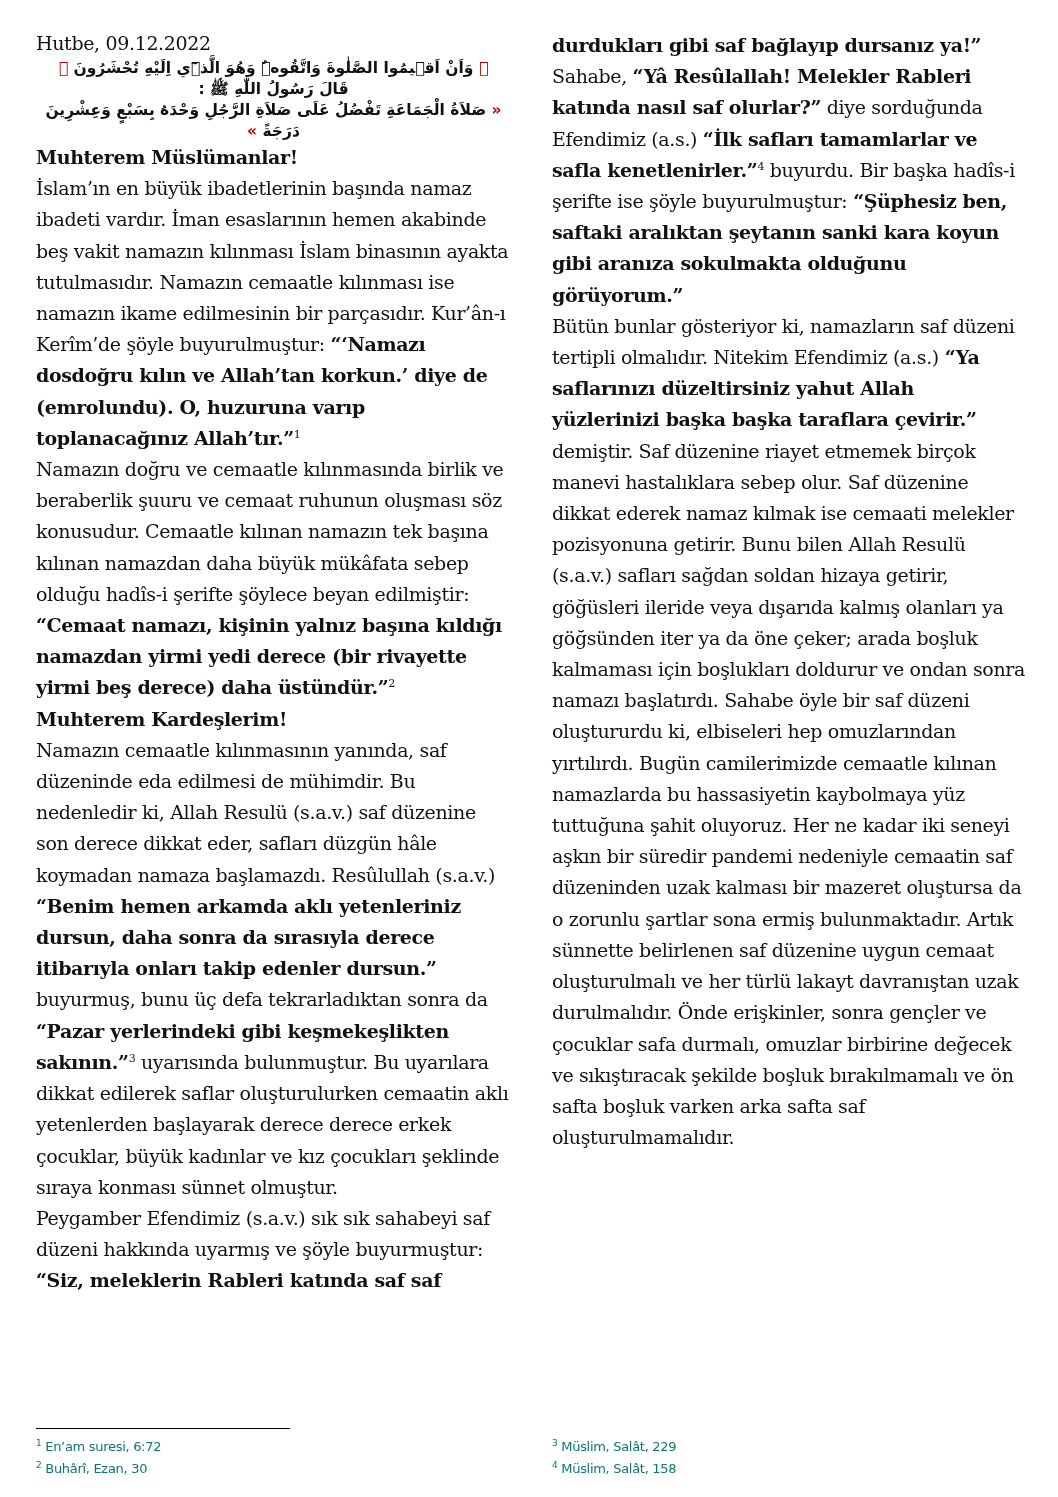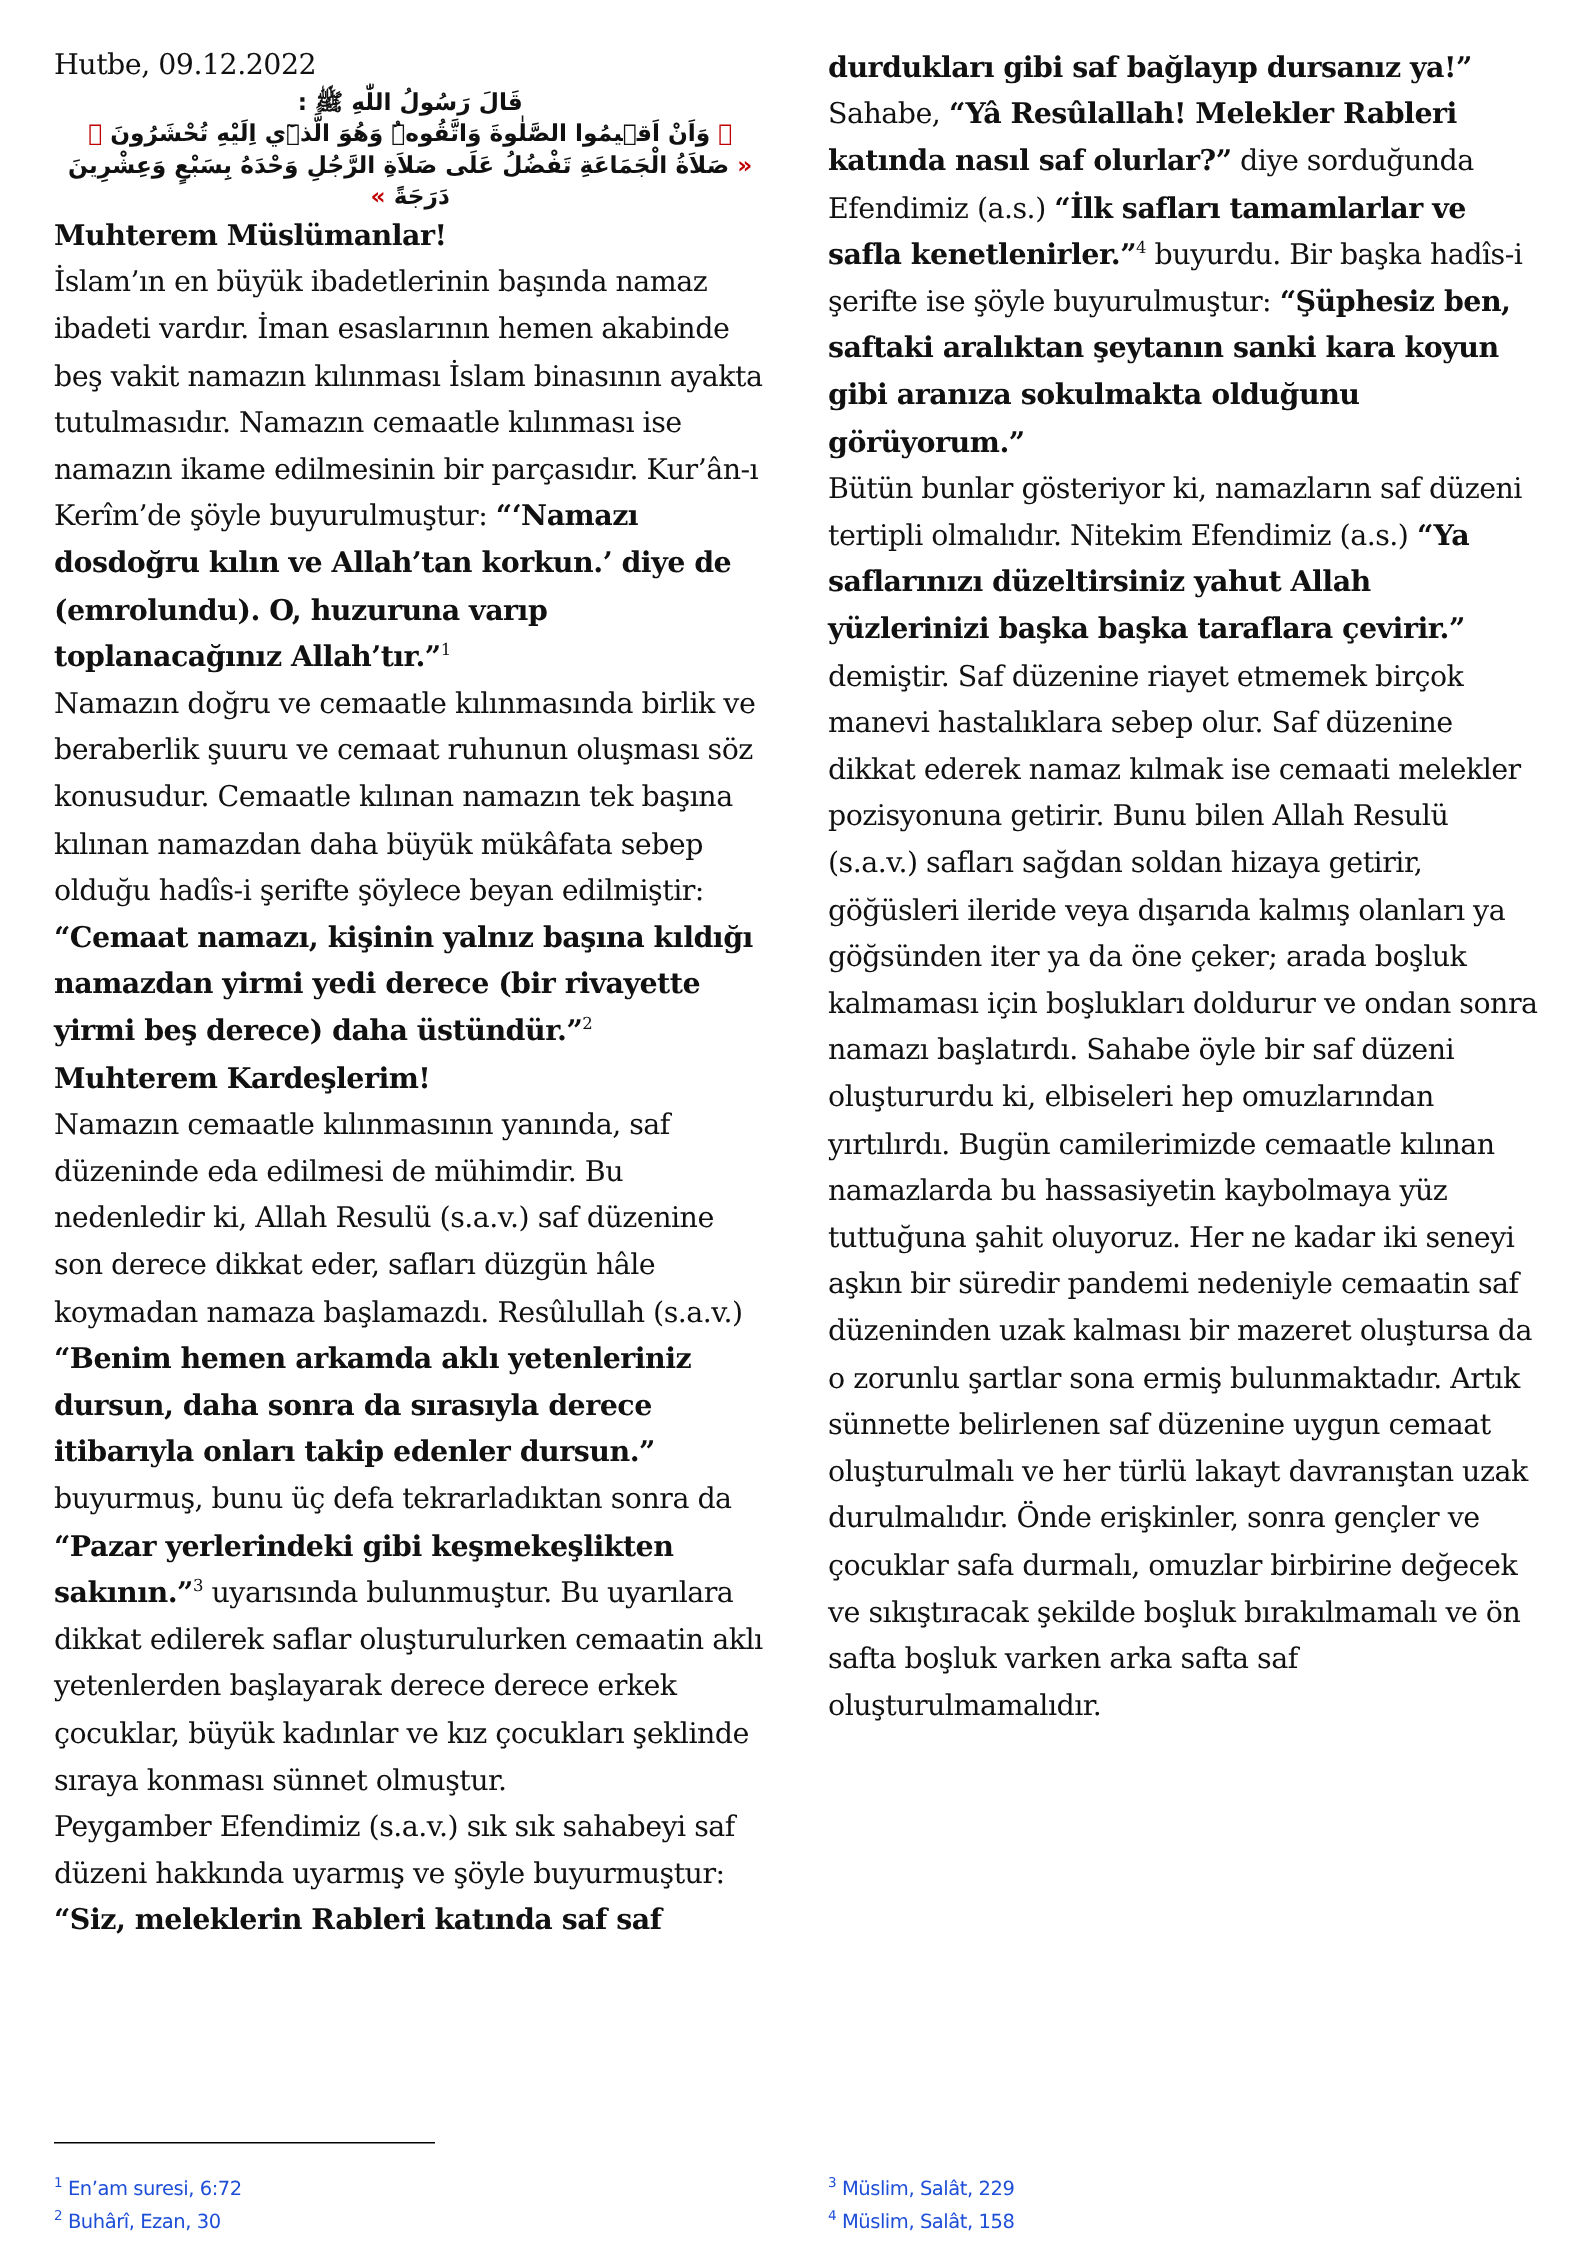--- a/index.html
+++ b/index.html
@@ -26,37 +26,37 @@
     letter-spacing: 0;
   }
   .red { color: #c00000; }
   sup { font-size: 11px; line-height: 0; vertical-align: super; }
   .fn-rule {
     position: absolute; left: 36px; top: 1428px; width: 254px; height: 0;
     border-top: 1.5px solid #000;
   }
   .fn {
     position: absolute; font-family: "DejaVu Sans", sans-serif; font-size: 13px;
-    line-height: 22px; letter-spacing: -0.3px; color: #1d4ed8; margin-top: 13px;
+    line-height: 22px; letter-spacing: -0.3px; color: #0f766e;
   }
   .fn-left { left: 36px; top: 1436px; }
   .fn-right { left: 552px; top: 1436px; }
   .fn sup { font-size: 9px; }
 </style>
 </head>
 <body>
 
 <div class="col col-left">
   <p class="title-date">Hutbe, 09.12.2022</p>
 
   <div>
-    <p class="arabic">قَالَ رَسُولُ اللّٰهِ ﷺ :</p>
     <p class="arabic">
       <span class="red">﴿</span><span> وَاَنْ اَق۪يمُوا الصَّلٰوةَ وَاتَّقُوهُۜ وَهُوَ الَّذ۪ٓي اِلَيْهِ تُحْشَرُونَ </span><span class="red">﴾</span>
     </p>
+    <p class="arabic">قَالَ رَسُولُ اللّٰهِ ﷺ :</p>
     <p class="arabic">
       <span class="red">«</span><span> صَلاَةُ الْجَمَاعَةِ تَفْضُلُ عَلَى صَلاَةِ الرَّجُلِ وَحْدَهُ بِسَبْعٍ وَعِشْرِينَ دَرَجَةً </span><span class="red">»</span>
     </p>
   </div>
 
   <p class="h">Muhterem Müslümanlar!</p>
   <p class="p">
     <span>İslam’ın en büyük ibadetlerinin başında namaz ibadeti vardır. İman esaslarının hemen akabinde beş vakit namazın kılınması İslam binasının ayakta tutulmasıdır. Namazın cemaatle kılınması ise namazın ikame edilmesinin bir parçasıdır. Kur’ân-ı Kerîm’de şöyle buyurulmuştur:</span>
     <span class="b">“‘Namazı dosdoğru kılın ve Allah’tan korkun.’ diye de (emrolundu). O, huzuruna varıp toplanacağınız Allah’tır.”</span><sup>1</sup>
   </p>

